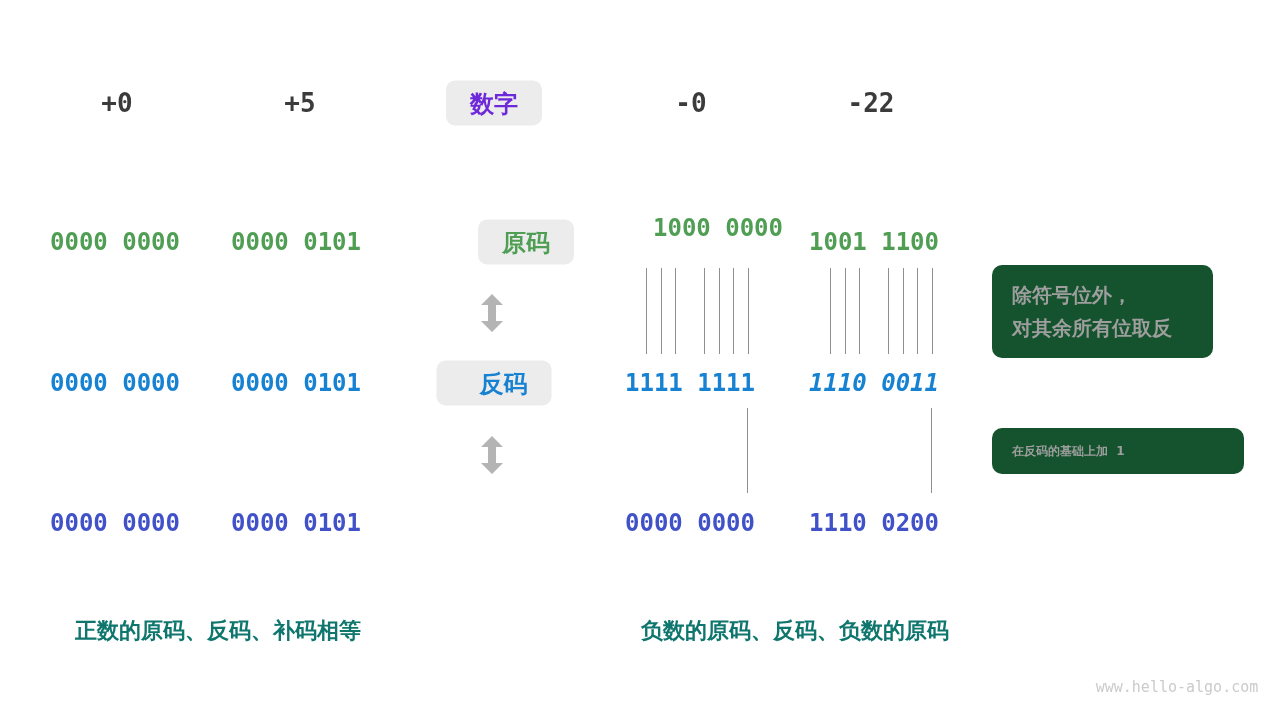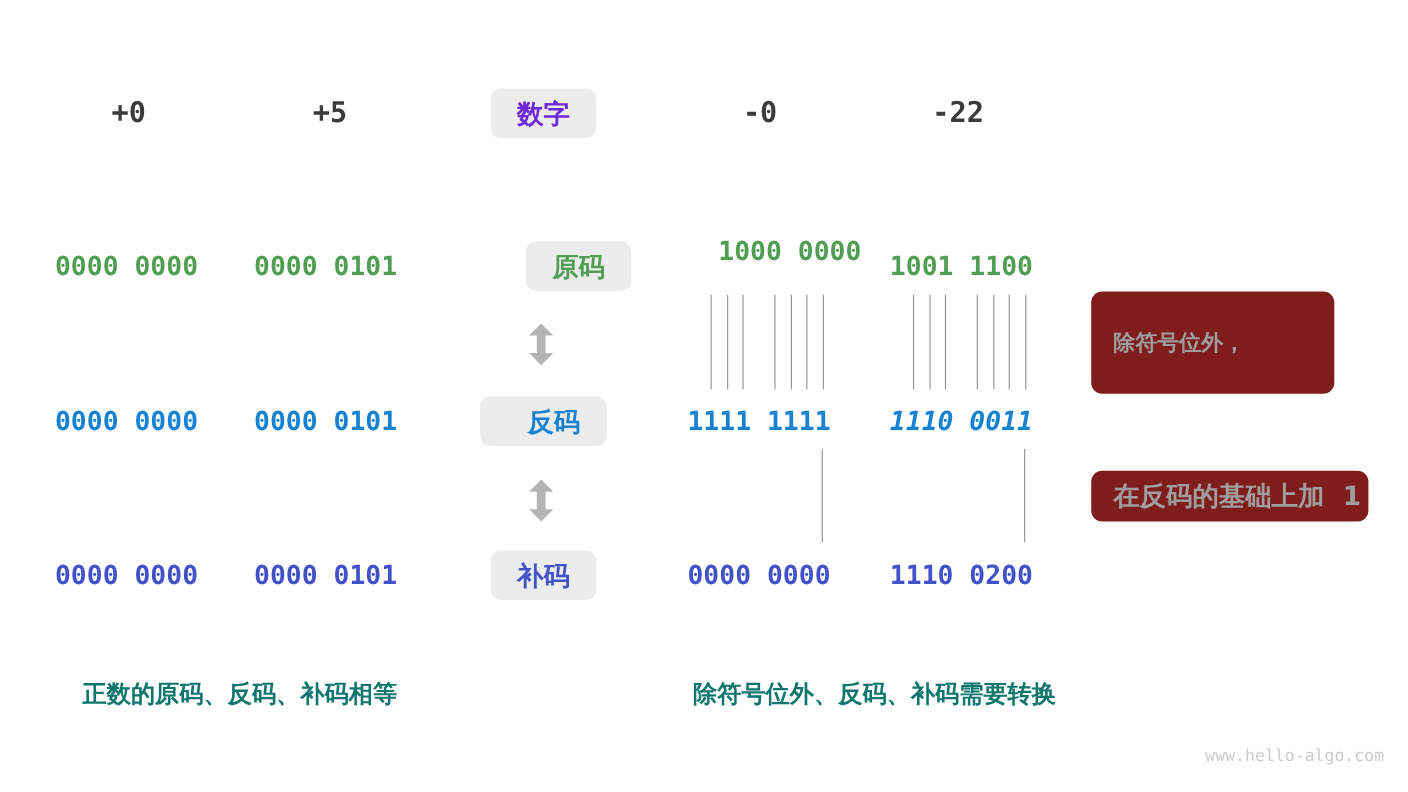--- a/index.html
+++ b/index.html
@@ -28,26 +28,26 @@
   .tick{position:absolute;top:0;bottom:0;width:1px;background:#8f8f8f;}
   .t1{left:21px;} .t2{left:36px;} .t3{left:50px;}
   .t4{left:79px;} .t5{left:94px;} .t6{left:108px;} .t7{left:123px;}
 
   .singleline{position:absolute;width:1px;height:85px;top:408px;background:#8f8f8f;}
 
   
   .arrow{position:absolute;transform:translateX(-50%);}
 
   
-  .notebox{position:absolute;background:#7f1d1d;border-radius:10px;
+  .notebox{position:absolute;background:#14532d;border-radius:10px;
            font-family:"DejaVu Sans","Liberation Sans",sans-serif;font-weight:bold;
            color:#9e9e9e;display:flex;flex-direction:column;justify-content:center;
            padding-left:20px;box-sizing:border-box;white-space:pre;}
   .notebox.n1{left:992px;top:265px;width:221px;height:93px;font-size:20px;line-height:33px;}
-  .notebox.n2{left:992px;top:428px;width:252px;height:46px;font-size:24px;}
+  .notebox.n2{left:992px;top:428px;width:252px;height:46px;font-size:12px;}
 
   
   .caption{position:absolute;transform:translate(-50%,-50%);
            font-family:"DejaVu Sans","Liberation Sans",sans-serif;
            font-weight:bold;font-size:22px;color:#0f766e;white-space:pre;}
 
   .watermark{position:absolute;transform:translate(-50%,-50%);
              font:15px "DejaVu Sans Mono", monospace;color:#cbcbcb;white-space:pre;}
 </style>
 </head>
@@ -104,31 +104,29 @@
 
   <div class="singleline" style="left:747px;"></div>
   <div class="singleline" style="left:931px;"></div>
 
   <svg class="arrow" style="left:492px;top:436px;" width="22" height="38" viewBox="0 0 22 38">
     <path d="M11 0 L22 11 L15 11 L15 27 L22 27 L11 38 L0 27 L7 27 L7 11 L0 11 Z" fill="#b4b4b4"></path>
   </svg>
 
   <span class="bin indigo" style="left:115px;top:523px;">0000 0000</span>
   <span class="bin indigo" style="left:296px;top:523px;">0000 0101</span>
-  <div class="labelbox indigo" style="left:494px;top:523px;">
-    <span>补码</span>
-  </div>
   <span class="bin indigo" style="left:690px;top:523px;">0000 0000</span>
   <span class="bin indigo" style="left:874px;top:523px;">1110 0200</span>
 
   <div class="notebox n1">
     <span>除符号位外，</span>
+    <span>对其余所有位取反</span>
   </div>
   <div class="notebox n2">
     <span>在反码的基础上加  1</span>
   </div>
 
   <span class="caption" style="left:218px;top:631px;">正数的原码、反码、补码相等</span>
-  <span class="caption" style="left:795px;top:631px;">除符号位外、反码、补码需要转换</span>
+  <span class="caption" style="left:795px;top:631px;">负数的原码、反码、负数的原码</span>
 
   <span class="watermark" style="left:1157px;top:687px;margin-left:20px;">www.hello-algo.com</span>
 
 </div>
 
 </body></html>

